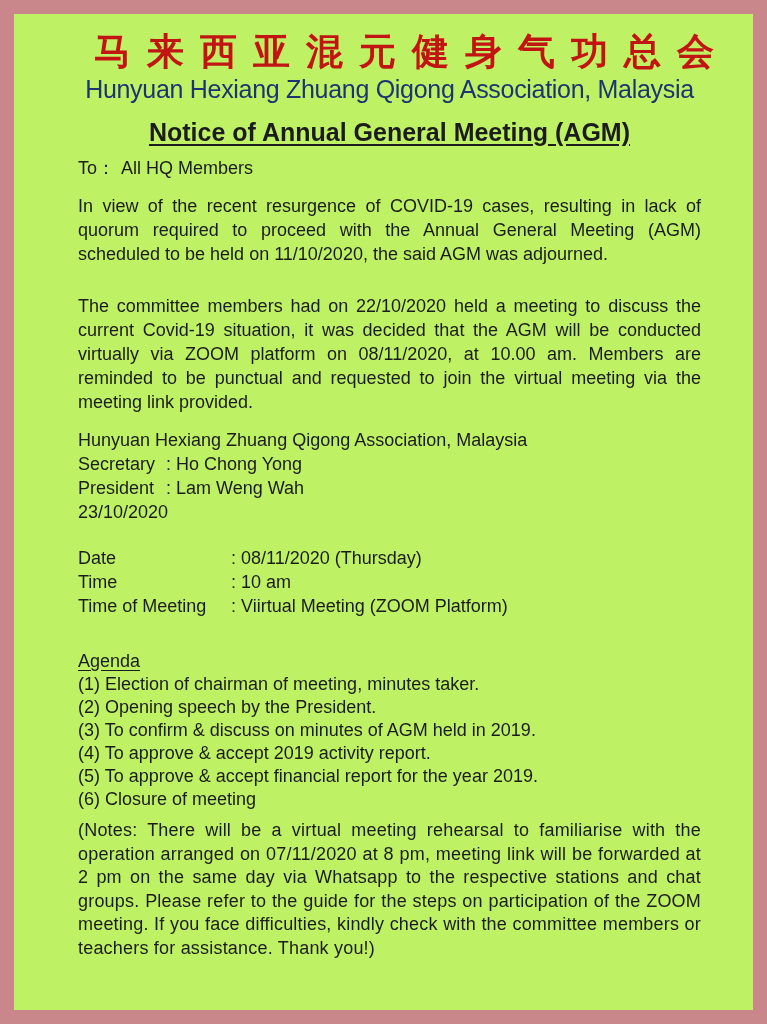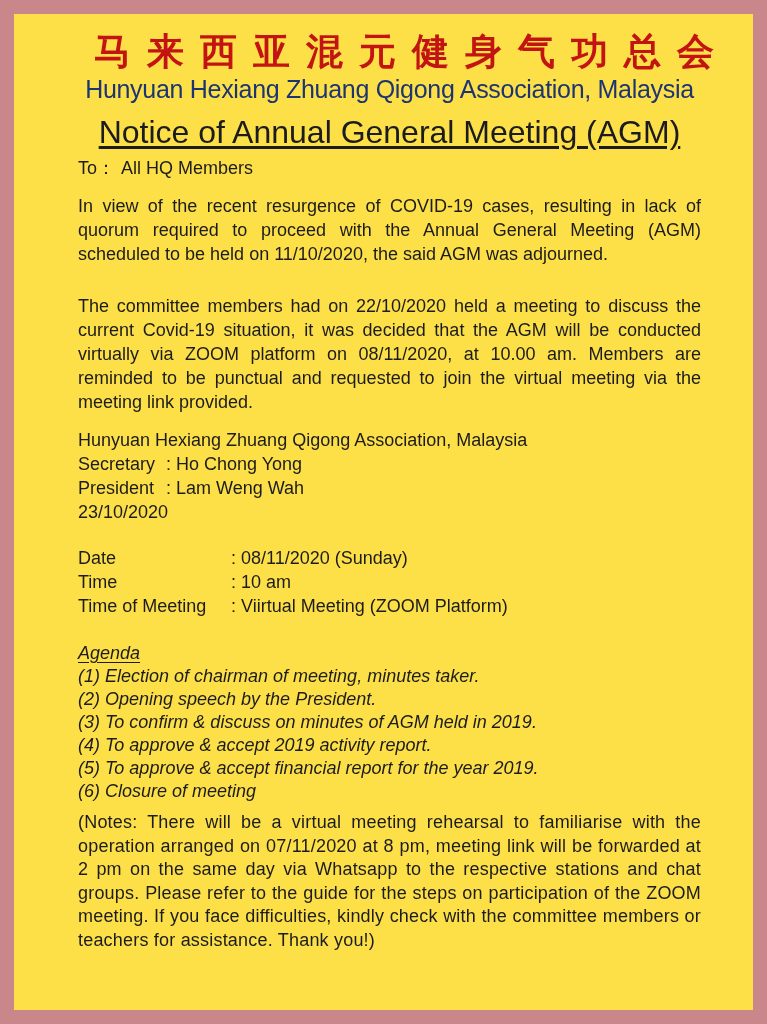--- a/index.html
+++ b/index.html
@@ -11,21 +11,21 @@
   *{margin:0;padding:0;box-sizing:border-box;}
   html,body{background:#fff;}
   body{
     width:767px;height:1024px;
     font-family:"Liberation Sans","DejaVu Sans",sans-serif;
     color:var(--ink);
   }
   .frame{
     width:767px;height:1024px;
     border:14px solid var(--border-color);
-    background:#fde047;
+    background:#bef264;
     overflow:hidden;
   }
   .content{
     padding:16px 52px 0 64px;
     font-size:18px;
     line-height:24px;
   }
   .cn-title{
     text-align:center;
     color:var(--red);
@@ -39,34 +39,34 @@
   .en-title{
     text-align:center;
     color:var(--blue);
     font-size:25px;
     line-height:30px;
     letter-spacing:-0.3px;
   }
   .notice-title{
     margin-top:12px;
     text-align:center;
-    font-size:32px;
+    font-size:25px;
     line-height:32px;
-    font-weight:normal;
+    font-weight:bold;
   }
   .notice-title span{text-decoration:underline;text-underline-offset:3px;}
   .recipient{margin-top:8px;}
   .recipient .r-label{margin-right:6px;}
   .para{margin-top:14px;text-align:justify;}
   .para2{margin-top:28px;}
   .sig{margin-top:14px;}
   .sig-row .sig-label{display:inline-block;width:88px;}
   .details{margin-top:22px;}
   .d-row .d-label{display:inline-block;width:153px;}
-  .agenda{margin-top:24px;line-height:23px;font-style:italic;}
+  .agenda{margin-top:32px;line-height:23px;}
   .agenda-head span{text-decoration:underline;text-underline-offset:3px;}
   .agenda-item{margin-top:0;}
   .notes{margin-top:8px;line-height:23.5px;letter-spacing:0.2px;}
 </style>
 </head>
 <body>
 
 <div class="frame">
   <div class="content">
 
@@ -92,21 +92,21 @@
         <span class="sig-label">Secretary</span><span>: Ho Chong Yong</span>
       </div>
       <div class="sig-row">
         <span class="sig-label">President</span><span>: Lam Weng Wah</span>
       </div>
       <div>23/10/2020</div>
     </div>
 
     <div class="details">
       <div class="d-row">
-        <span class="d-label">Date</span><span>: 08/11/2020 (Sunday)</span>
+        <span class="d-label">Date</span><span>: 08/11/2020 (Thursday)</span>
       </div>
       <div class="d-row">
         <span class="d-label">Time</span><span>: 10 am</span>
       </div>
       <div class="d-row">
         <span class="d-label">Time of Meeting</span><span>: Viirtual Meeting (ZOOM Platform)</span>
       </div>
     </div>
 
     <div class="agenda">

